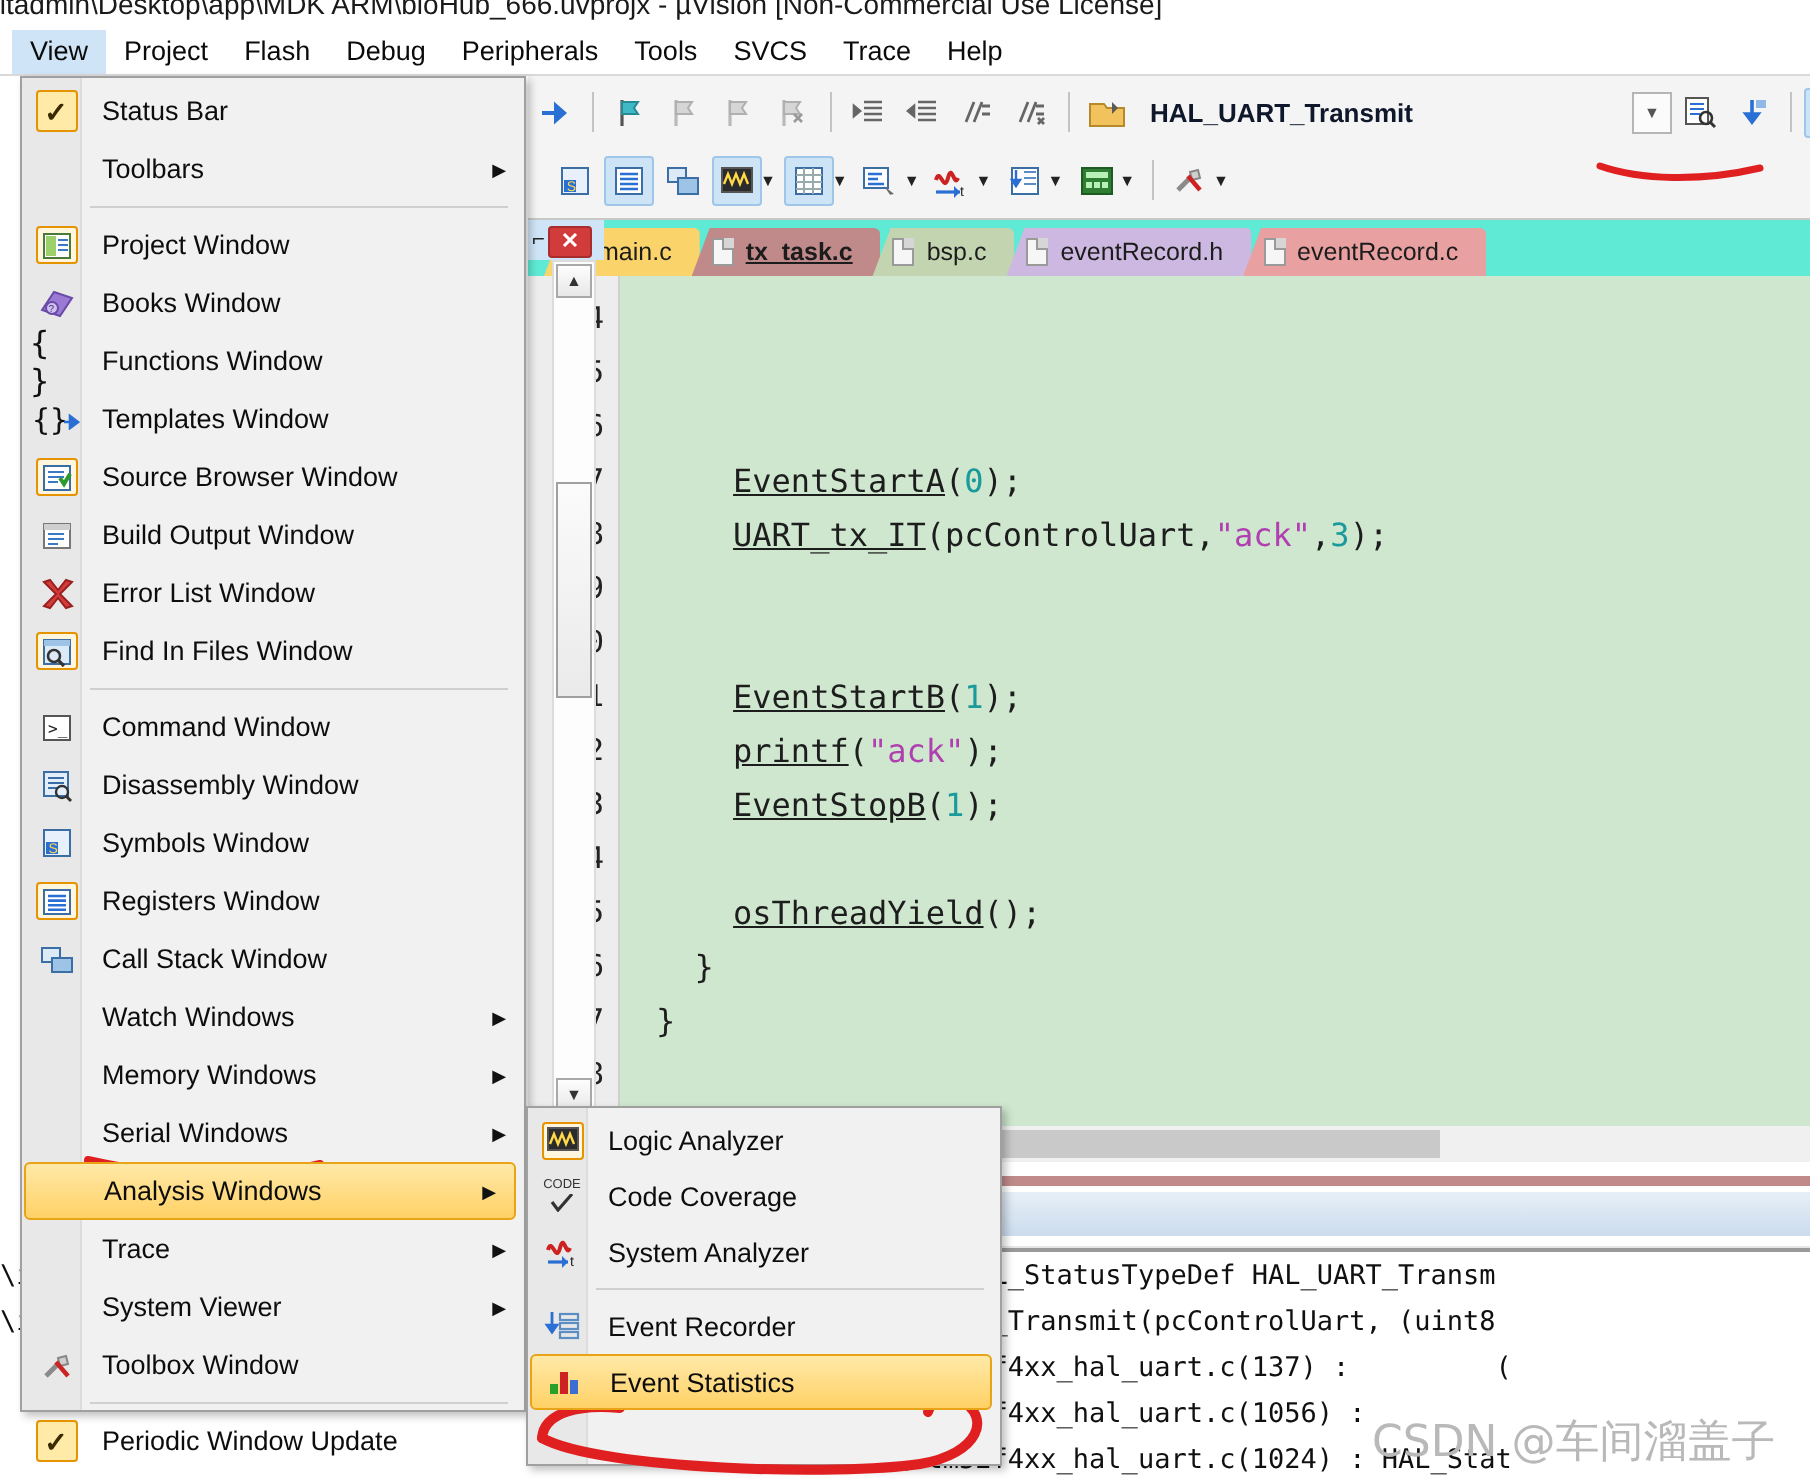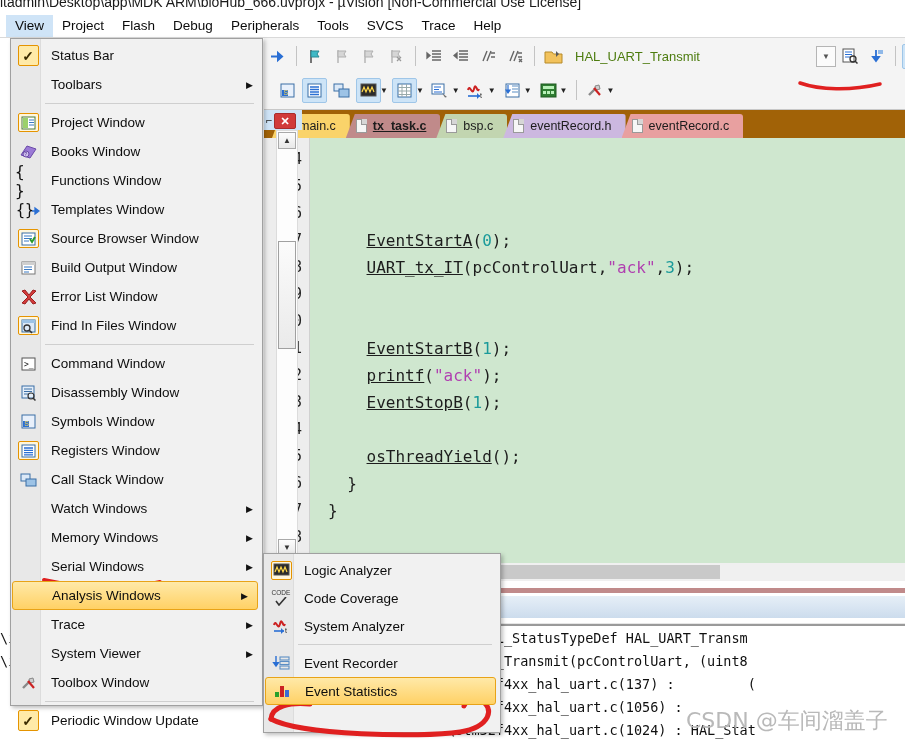--- a/index.html
+++ b/index.html
@@ -45,36 +45,36 @@
   .tbtn {
     width: 25px; height: 25px; margin: 0 1px;
     display: flex; align-items: center; justify-content: center;
     border: 1px solid transparent; border-radius: 2px;
   }
   .tbtn.sel { background: #cde4f7; border-color: #9fc6e8; }
   .tsep { width: 1px; height: 20px; background: #c3c3c3; margin: 0 5px; }
   .arrow-sm { font-size: 8px; color: #222; margin-left: -2px; margin-right: 3px; }
   .combo {
     height: 22px; min-width: 175px; display: flex; align-items: center;
-    font-size: 13px; color: #4d7c0f; padding-left: 8px; white-space: nowrap;
+    font-size: 13px; color: #0f172a; padding-left: 8px; white-space: nowrap; font-weight: bold;
   }
   .combo-btn {
     width: 20px; height: 21px; border: 1px solid #b5b5b5; background: #fbfbfb;
     display: flex; align-items: center; justify-content: center;
     font-size: 8px; color: #555; margin-left: 6px;
   }
 
   
   .editor-wrap {
     position: absolute; left: 264px; top: 110px; width: 641px; height: 455px;
     background: #ffffff;
   }
   .tabbar {
     position: absolute; left: 0; top: 0; width: 641px; height: 28px;
-    background: #a16207; display: flex; align-items: flex-end;
+    background: #5eead4; display: flex; align-items: flex-end;
   }
   .tab {
     height: 24px; display: flex; align-items: center; gap: 6px;
     padding: 0 14px 0 10px; font-size: 12.5px; color: #1c1c1c;
     border-top-left-radius: 3px; border-top-right-radius: 3px;
     position: relative; white-space: nowrap;
     clip-path: polygon(9px 0, 100% 0, 100% 100%, 0 100%);
     margin-right: -4px;
   }
   .tab .pg { width: 11px; height: 14px; background: #f6f6f6; border: 1px solid #9a9a9a; position: relative; }

